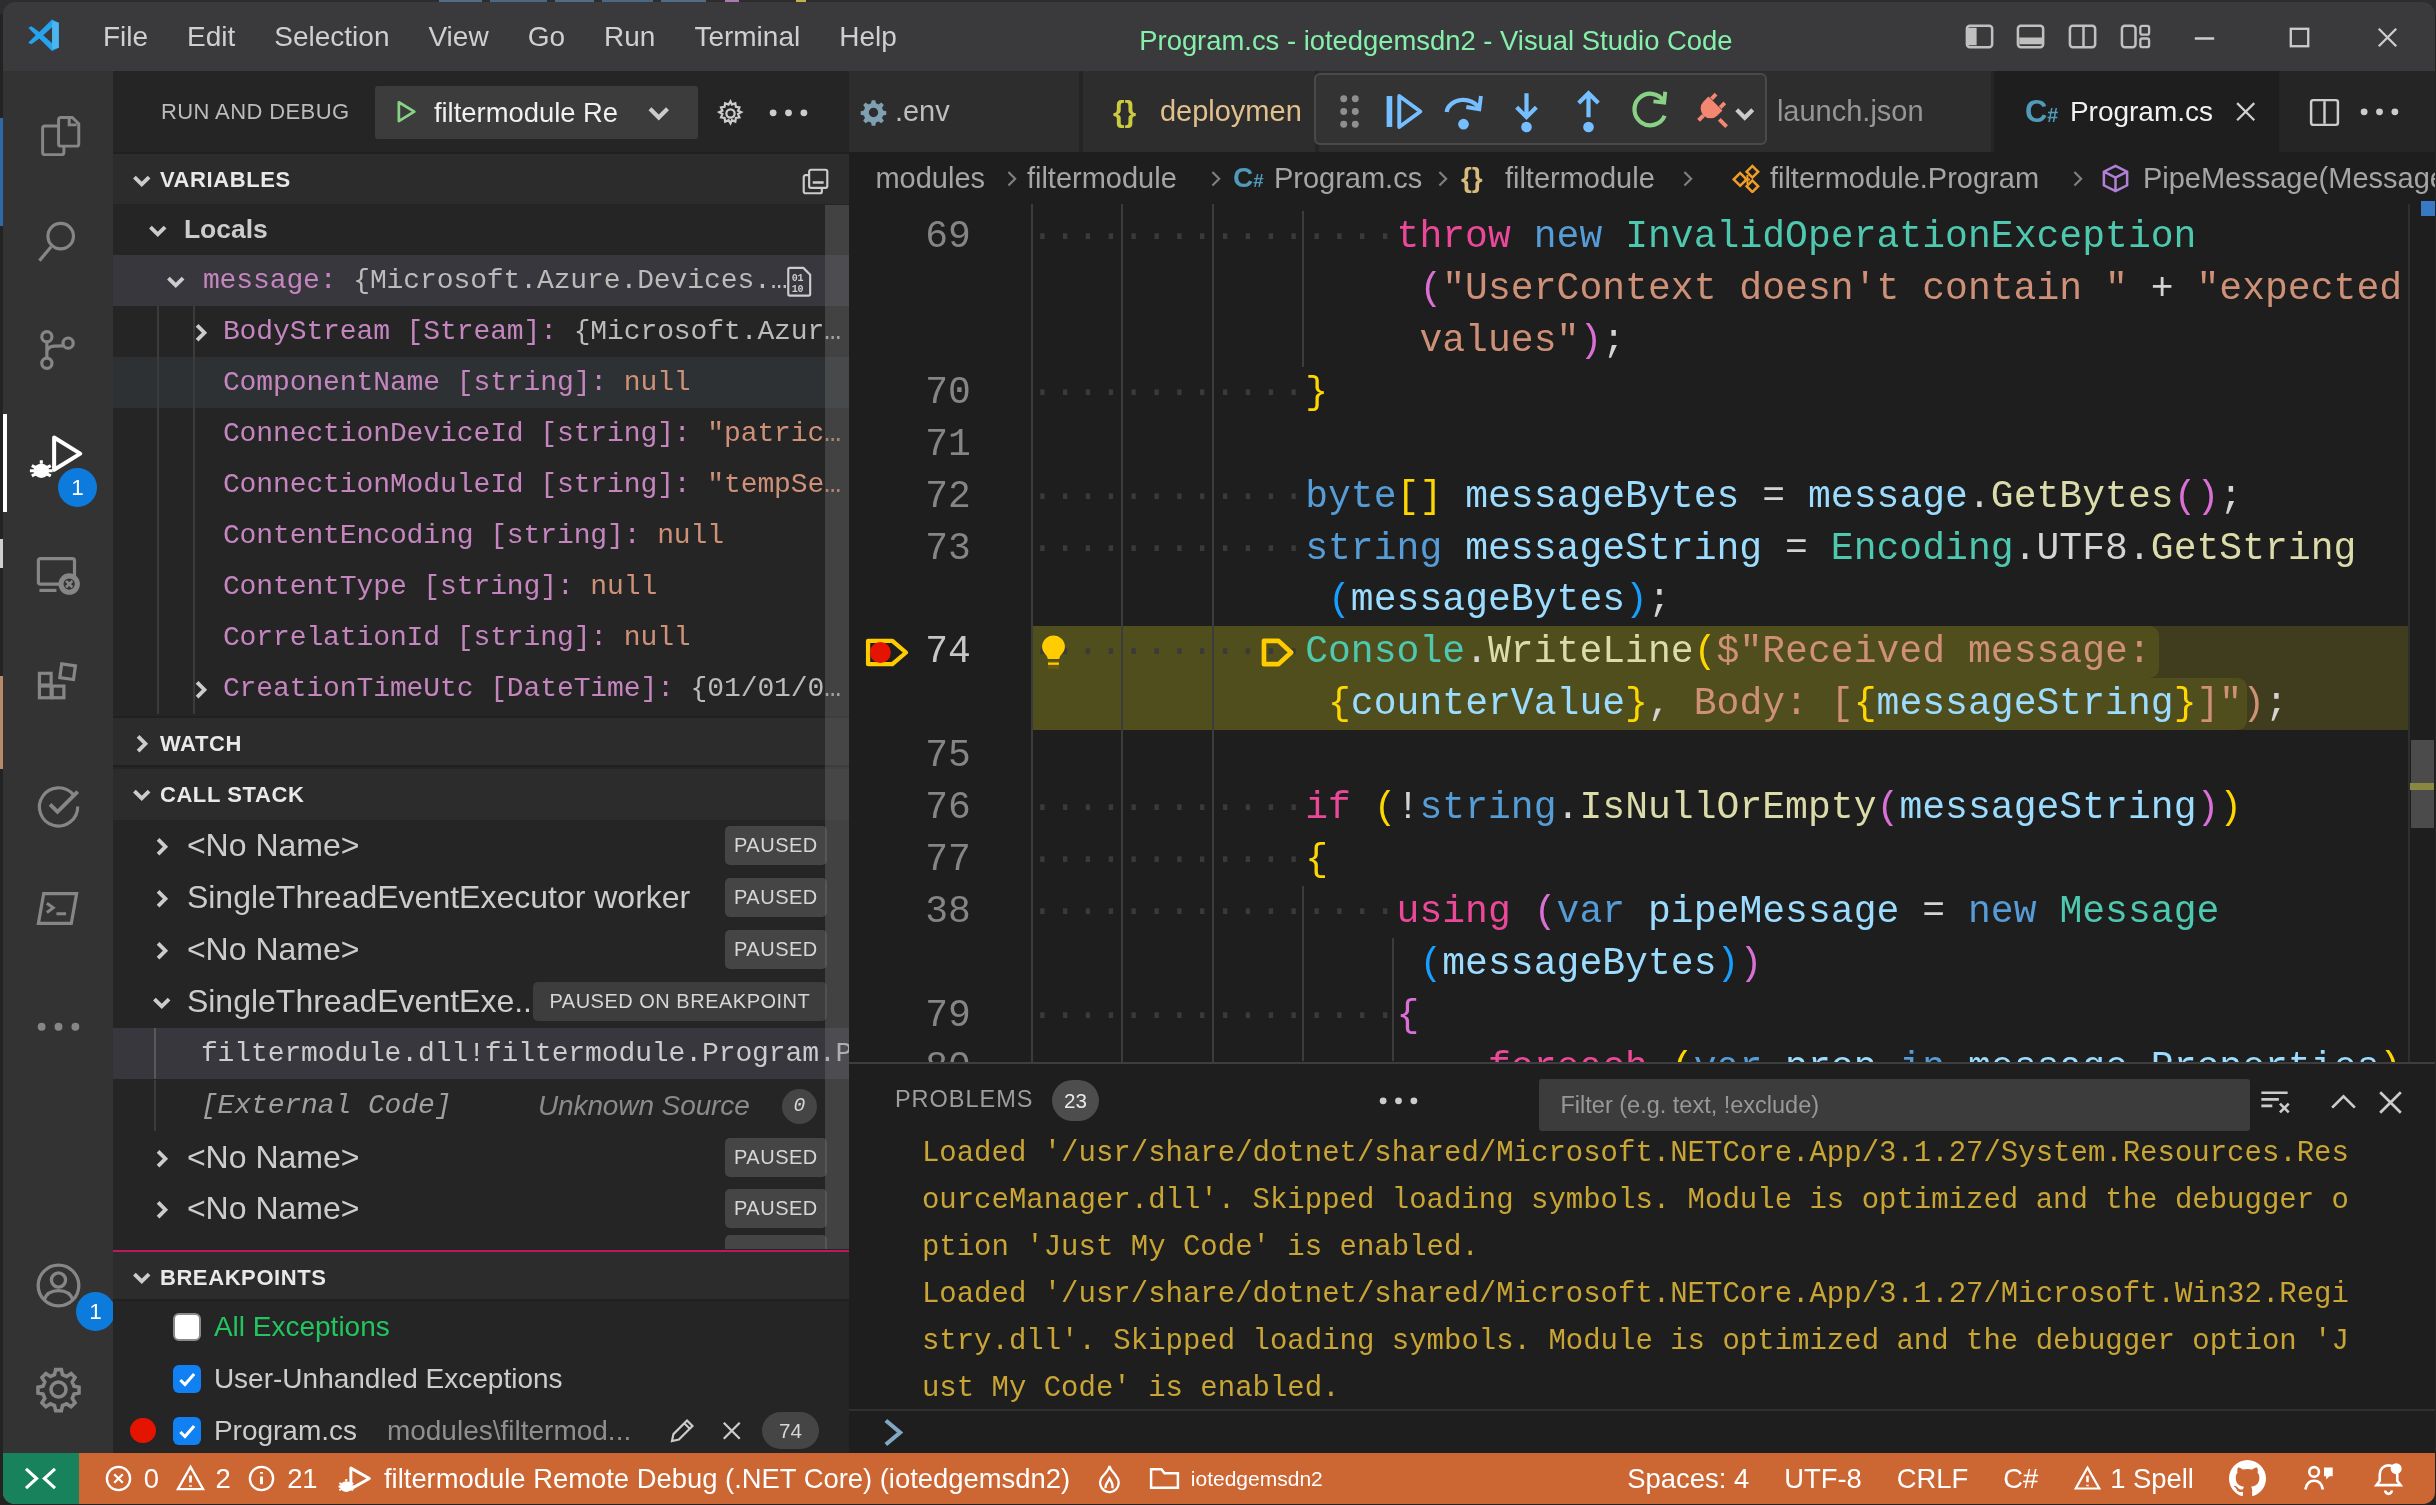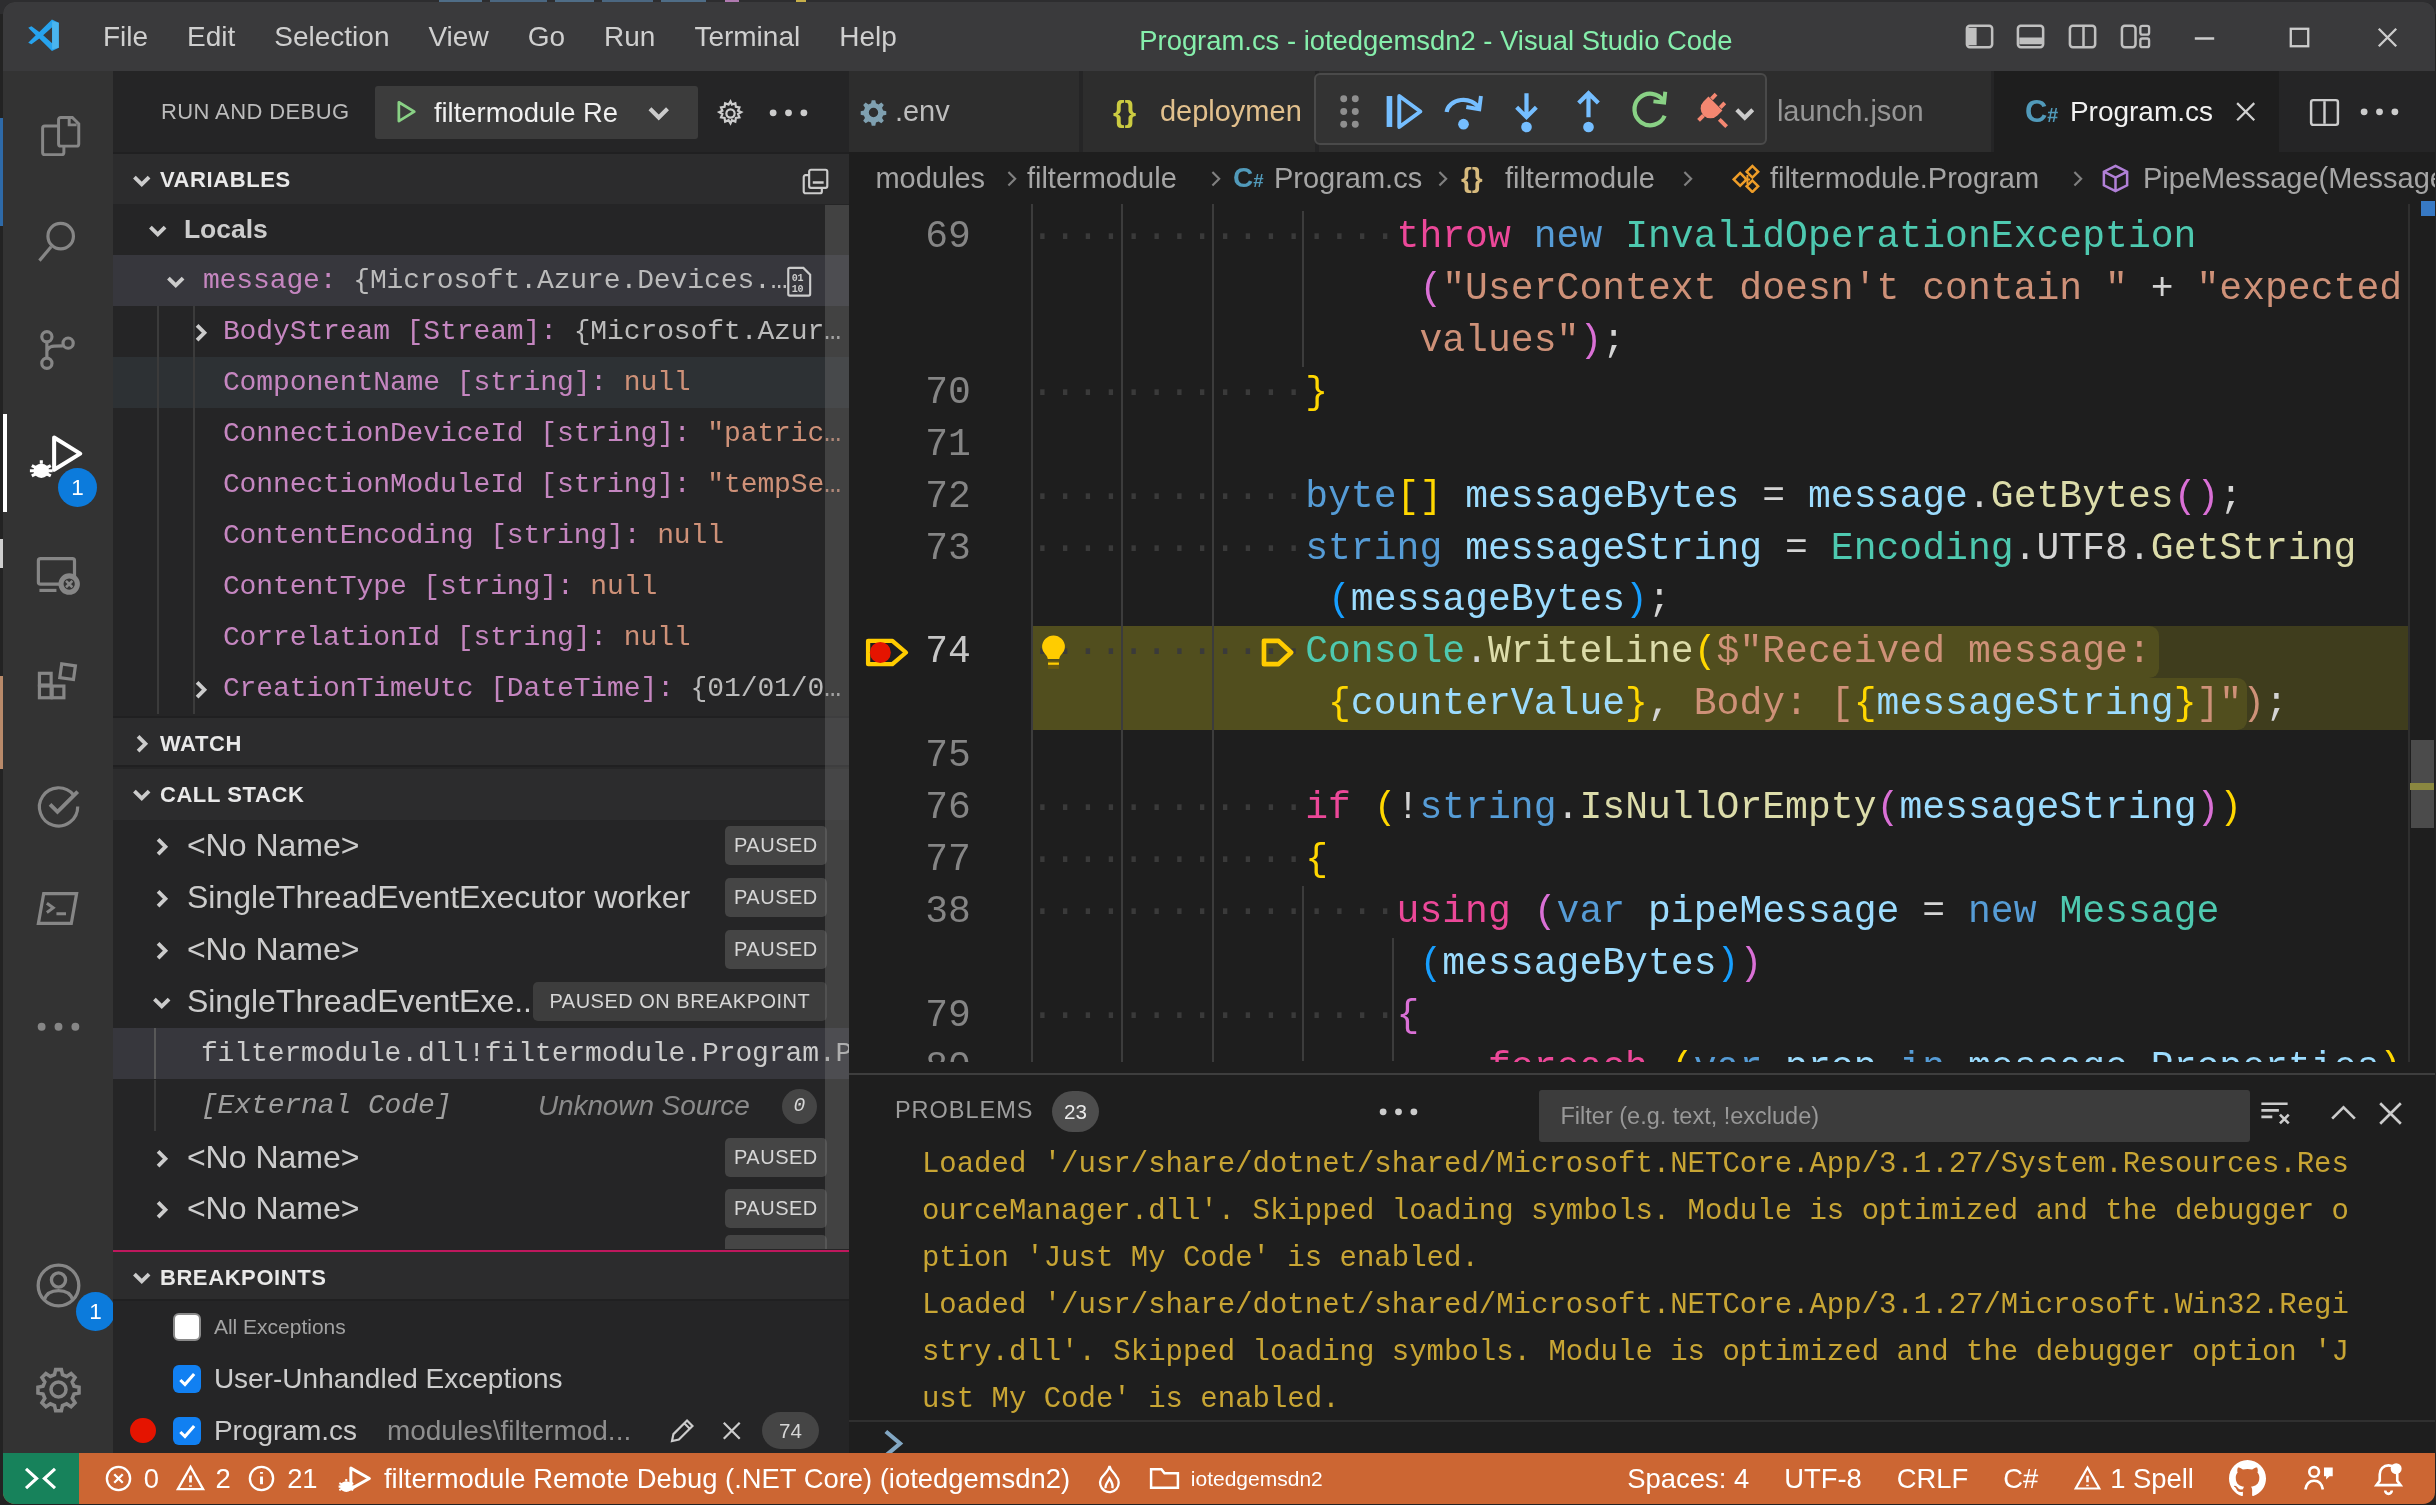--- a/index.html
+++ b/index.html
@@ -303,21 +303,21 @@
     <span class="badge" style="left:612px;top:5.9px;width:102px;">PAUSED</span>
   </div>
   <div class="abs" style="left:612px;top:1164px;width:102px;height:13.7px;background:#454545;border-radius:4.9px 4.9px 0 0;"></div>
 
   <div class="abs" style="left:0;top:1179px;width:736px;height:51px;background:#2c2c2d;border-top:2px solid #be185d;border-bottom:2px solid #202021;">
     <svg class="abs" style="left:16.7px;top:13.7px;" width="23.5" height="23.5" viewBox="0 0 16 16">
           <path d="M3 5.5 L8 10.5 L13 5.5" class="chev"></path>
         </svg>
     <div class="sechead" style="left:47px;top:0;height:51px;line-height:51px;">BREAKPOINTS</div>
   </div>
-  <div class="sbrow" style="top:1230px;font-size:21px;color:#a3a3a3;">
+  <div class="sbrow" style="top:1230px;font-size:28px;color:#22c55e;">
     <div class="abs" style="left:60px;top:11.8px;width:28px;height:28px;background:#ffffff;border:2.9px solid #8a8a8a;border-radius:5.9px;"></div>
     <span class="abs" style="left:101px;">All Exceptions</span>
   </div>
   <div class="sbrow" style="top:1282px;font-size:28px;color:#cccccc;">
     <div class="abs" style="left:60px;top:11.8px;width:28px;height:28px;background:#1180f2;border-radius:5.9px;"></div>
     <svg class="abs" style="left:62px;top:13.7px;" width="24.5" height="24.5" viewBox="0 0 16 16">
           <path d="M3.5 8.5 L6.5 11.5 L12.5 4.5" stroke="#ffffff" stroke-width="2" fill="none"></path>
         </svg>
     <span class="abs" style="left:101px;">User-Unhandled Exceptions</span>
   </div>
@@ -468,21 +468,21 @@
       <path d="M2.5 2 H10 L16.5 8 L10 14 H2.5 Z" fill="none" stroke="#ffcc00" stroke-width="2.4" stroke-linejoin="round"></path>
     </svg>
 
   </div>
 
   <div class="abs" style="left:1559px;top:133px;width:2px;height:858px;background:#2f2f2f;"></div>
   <div class="abs" style="left:1562px;top:669px;width:23.5px;height:88px;background:#4b4b4b;"></div>
   <div class="abs" style="left:1572px;top:130px;width:13.7px;height:14.7px;background:#3779c4;"></div>
   <div class="abs" style="left:1561px;top:712px;width:24.5px;height:6.9px;background:#8a8740;"></div>
 
-  <div class="abs" style="left:0;top:991px;width:1586px;height:391px;background:#1e1e1e;border-top:2px solid #3e3e3e;overflow:hidden;margin-top:11px;">
+  <div class="abs" style="left:0;top:991px;width:1586px;height:391px;background:#1e1e1e;border-top:2px solid #3e3e3e;overflow:hidden;">
     <div class="abs" style="left:46px;top:0;height:71px;line-height:71px;color:#9d9d9d;font-size:23.5px;letter-spacing:1px;">PROBLEMS</div>
     <div class="abs" style="left:203px;top:15.7px;width:47px;height:41px;border-radius:20.6px;background:#4d4d4d;color:#eaeaea;font-size:20.6px;line-height:41px;text-align:center;">23</div>
     <svg class="abs" style="left:529px;top:25.5px;" width="41" height="21.6" viewBox="0 0 24 12" fill="#cccccc">
           <circle cx="3" cy="6" r="2"></circle>
           <circle cx="12" cy="6" r="2"></circle>
           <circle cx="21" cy="6" r="2"></circle>
         </svg>
     <div class="abs" style="left:690px;top:14.7px;width:711px;height:52px;background:#3c3c3c;border-radius:2.9px;">
       <div class="abs" style="left:21.6px;top:0;height:52px;line-height:52px;color:#989898;font-size:23.5px;">Filter (e.g. text, !exclude)</div>
     </div>

